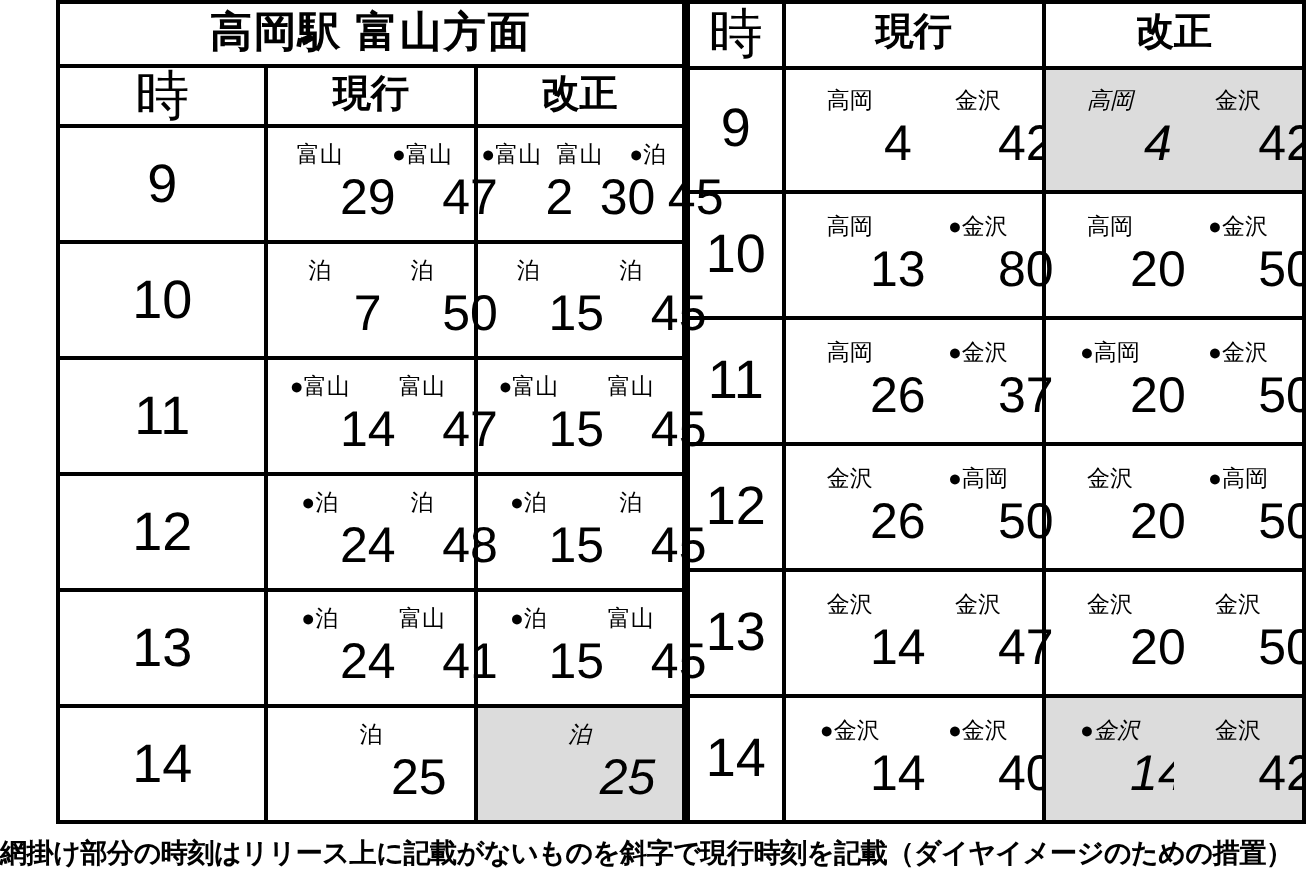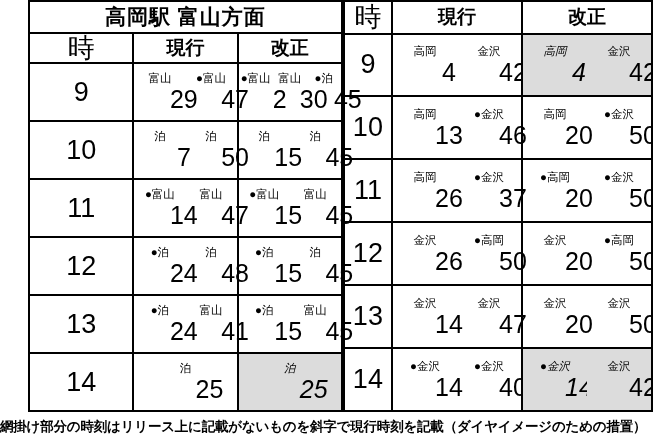--- a/index.html
+++ b/index.html
@@ -318,21 +318,21 @@
           <tr class="row-body">
             <td class="hour-cell">10</td>
             <td class="grp">
               <div class="grp-inner">
                 <div class="slot">
                   <div class="dest">高岡</div>
                   <div class="mins">13</div>
                 </div>
                 <div class="slot">
                   <div class="dest"><span>●</span><div class="dest" style="display: inline;">金沢</div></div>
-                  <div class="mins">46</div>
+                  <div class="mins">80</div>
                 </div>
               </div>
             </td>
             <td class="grp">
               <div class="grp-inner">
                 <div class="slot">
                   <div class="dest">高岡</div>
                   <div class="mins">20</div>
                 </div>
                 <div class="slot">

